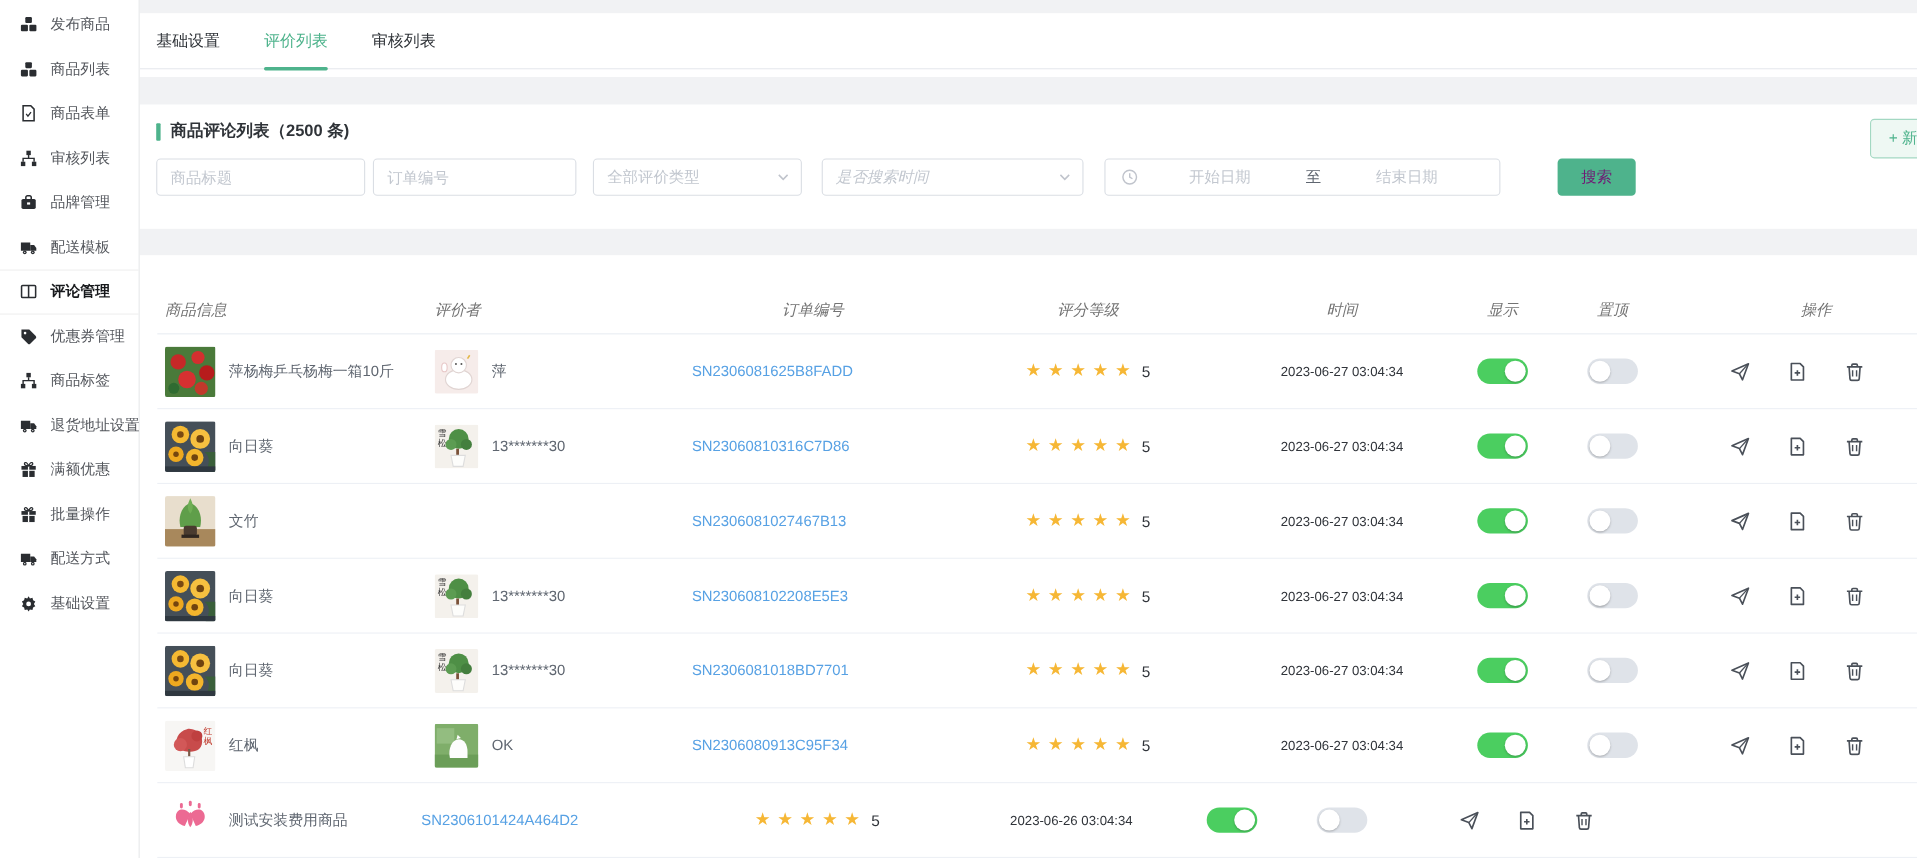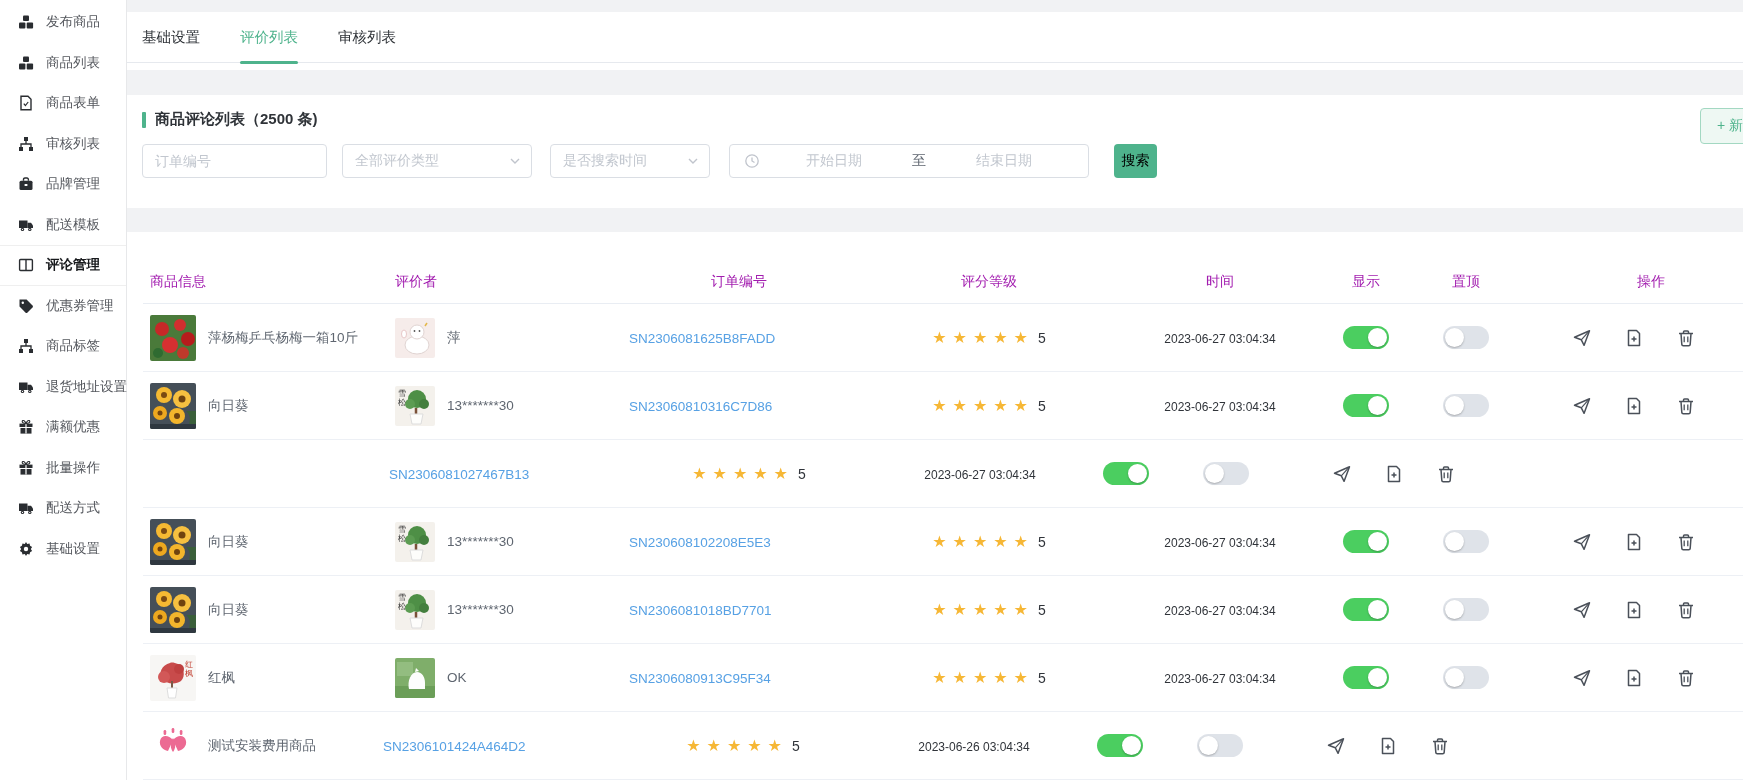--- a/index.html
+++ b/index.html
@@ -30,33 +30,33 @@
   .green-bar { width:4px; height:16px; background:#4eb38c; border-radius:1px; margin-right:9px; }
   .sec-title { font-size:15px; font-weight:bold; color:#2f3338; }
   .add-btn { position:absolute; top:13px; left:1573px; height:36px; padding:0 16px; background:#eef8f3; border:1px solid #a3d8c2; color:#4eb38c; font-size:14px; border-radius:4px; display:flex; align-items:center; white-space:nowrap; cursor:pointer; }
   .filter-row { display:flex; align-items:center; padding-left:15px; margin-top:13px; }
   .f-input { height:34px; border:1px solid #dadee4; border-radius:4px; background:#fff; font-size:14px; color:#33383f; padding:0 12px; outline:none; }
   .f-input::placeholder { color:#c2c7cf; }
   .inp-title { width:190px; margin-right:7px; }
   .inp-order { width:185px; margin-right:15px; }
   .f-select { height:34px; border:1px solid #dadee4; border-radius:4px; background:#fff; display:flex; align-items:center; justify-content:space-between; padding:0 10px 0 12px; font-size:14px; color:#c2c7cf; cursor:pointer; }
   .sel-type { width:190px; margin-right:18px; }
-  .sel-time { width:160px; margin-right:19px; }
+  .sel-time { width:238px; margin-right:19px;font-style:italic; }
   .chev svg { width:12px; height:12px; display:block; }
   .date-range { width:360px; height:34px; border:1px solid #dadee4; border-radius:4px; background:#fff; display:flex; align-items:center; padding:0 10px 0 14px; margin-right:25px; }
   .date-range .clk { width:16px; height:16px; flex:0 0 16px; }
   .d-ph { flex:1 1 auto; text-align:center; font-size:14px; color:#c2c7cf; }
   .d-sep { font-size:14px; color:#5f6670; padding:0 4px; }
-  .search-btn { width:43px; height:34px; background:#4eb38c; color:#000000; font-size:14px; border:none; border-radius:4px; cursor:pointer; }
+  .search-btn { width:71px; height:34px; background:#4eb38c; color:#701a75; font-size:14px; border:none; border-radius:4px; cursor:pointer;margin-left:27px; }
 
   
   .table-card { margin-top:24px; height:549px; }
   .thead, .trow { display:flex; margin:0 16px; width:1648px; }
   .thead { height:72px; align-items:center; padding-top:28px; border-bottom:1px solid #e9edf3; }
-  .th { font-size:14px; color:#a21caf; }
+  .th { font-size:14px; color:#737373;font-style:italic; }
   .trow { height:68px; align-items:center; border-bottom:1px solid #edf0f5; }
   .col-product { width:240px; display:flex; align-items:center; }
   .col-reviewer { width:246px; display:flex; align-items:center; }
   .col-order { width:220px; text-align:left; }
   .col-rating { width:280px; display:flex; align-items:center; justify-content:center; }
   .col-time { width:182px; text-align:center; }
   .col-show, .col-top { display:flex; justify-content:center; }
   .col-show { width:110px; } .col-top { width:90px; }
   .col-actions { width:280px; display:flex; align-items:center; }
   .th.col-product { padding-left:7px; } .th.col-reviewer { padding-left:12px; }
@@ -256,20 +256,21 @@
         </div>
     </div>
 
     <div class="card filter-card">
       <div class="sec-title-row">
         <span class="green-bar"></span>
         <span class="sec-title">商品评论列表（2500 条)</span>
       </div>
       <div class="add-btn">+ 新增</div>
       <div class="filter-row">
+        <input class="f-input inp-title" placeholder="商品标题" style="">
         <input class="f-input inp-order" placeholder="订单编号" style="">
         <div class="f-select sel-type">
           <span>全部评价类型</span>
           <span class="chev">
               <svg viewBox="0 0 12 12">
                 <path d="M2 4l4 4 4-4" fill="none" stroke="#c0c4cc" stroke-width="1.4"></path>
               </svg>
             </span>
         </div>
         <div class="f-select sel-time">
@@ -452,20 +453,33 @@
                     <path d="M2 4.5h14" stroke="#4a5059" stroke-width="1.5"></path>
                     <path d="M6.5 4.3V3a1 1 0 011-1h3a1 1 0 011 1v1.3" fill="none" stroke="#4a5059" stroke-width="1.5"></path>
                     <path d="M4 4.5l.8 10.9a1.5 1.5 0 001.5 1.4h5.4a1.5 1.5 0 001.5-1.4L14 4.5" fill="none" stroke="#4a5059" stroke-width="1.5"></path>
                     <path d="M7.2 7.5v5.8M10.8 7.5v5.8" stroke="#4a5059" stroke-width="1.3"></path>
                   </svg>
                 </span>
               </span>
         </div>
       </div>
           <div class="trow">
+        <div class="col-product">
+          <span class="p-img">
+                <svg viewBox="0 0 46 46">
+                  <rect width="46" height="46" fill="#e8decd"></rect>
+                  <rect y="30" width="46" height="16" fill="#a8885c"></rect>
+                  <path d="M23 6c-9 4-11 14-9 22h18c2-8 0-18-9-22z" fill="#5f9e4a"></path>
+                  <path d="M23 2c-3 6-3 10 0 14 3-4 3-8 0-14z" fill="#6fae55"></path>
+                  <rect x="17" y="27" width="12" height="9" rx="2" fill="#4a3b2f"></rect>
+                  <rect x="15" y="35" width="16" height="3" fill="#2f2620"></rect>
+                </svg>
+              </span>
+          <span class="p-name">文竹</span>
+        </div>
         <div class="col-reviewer">
           <span class="a-img" style="visibility: hidden;"></span>
           <span class="r-name"></span>
         </div>
         <div class="col-order">
           <a class="order-link">SN2306081027467B13</a>
         </div>
         <div class="col-rating">
           <span class="stars">★★★★★</span>
           <span class="rate-num">5</span>

